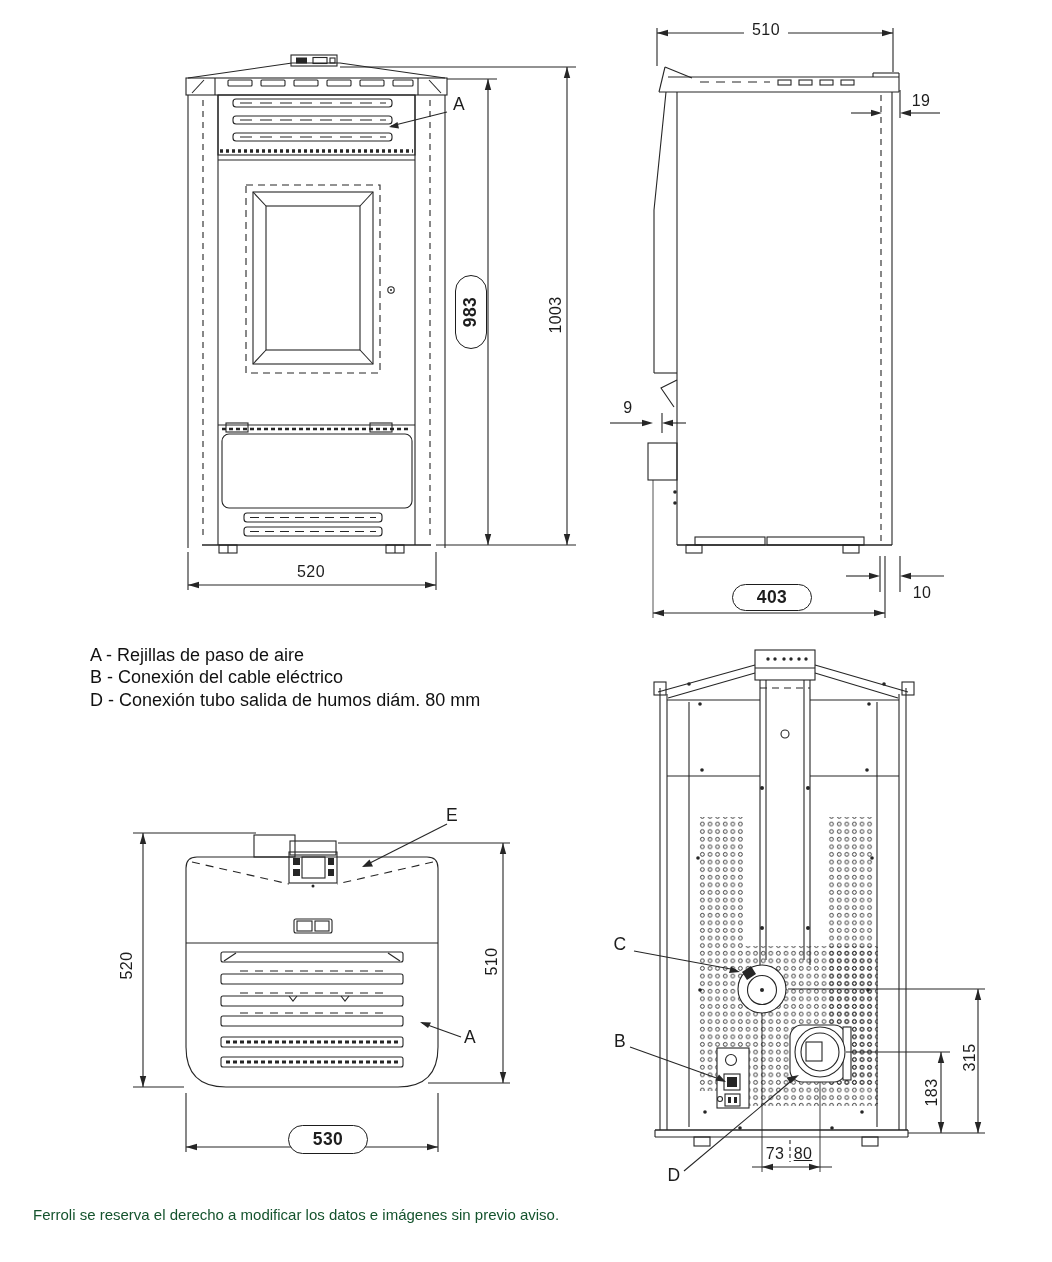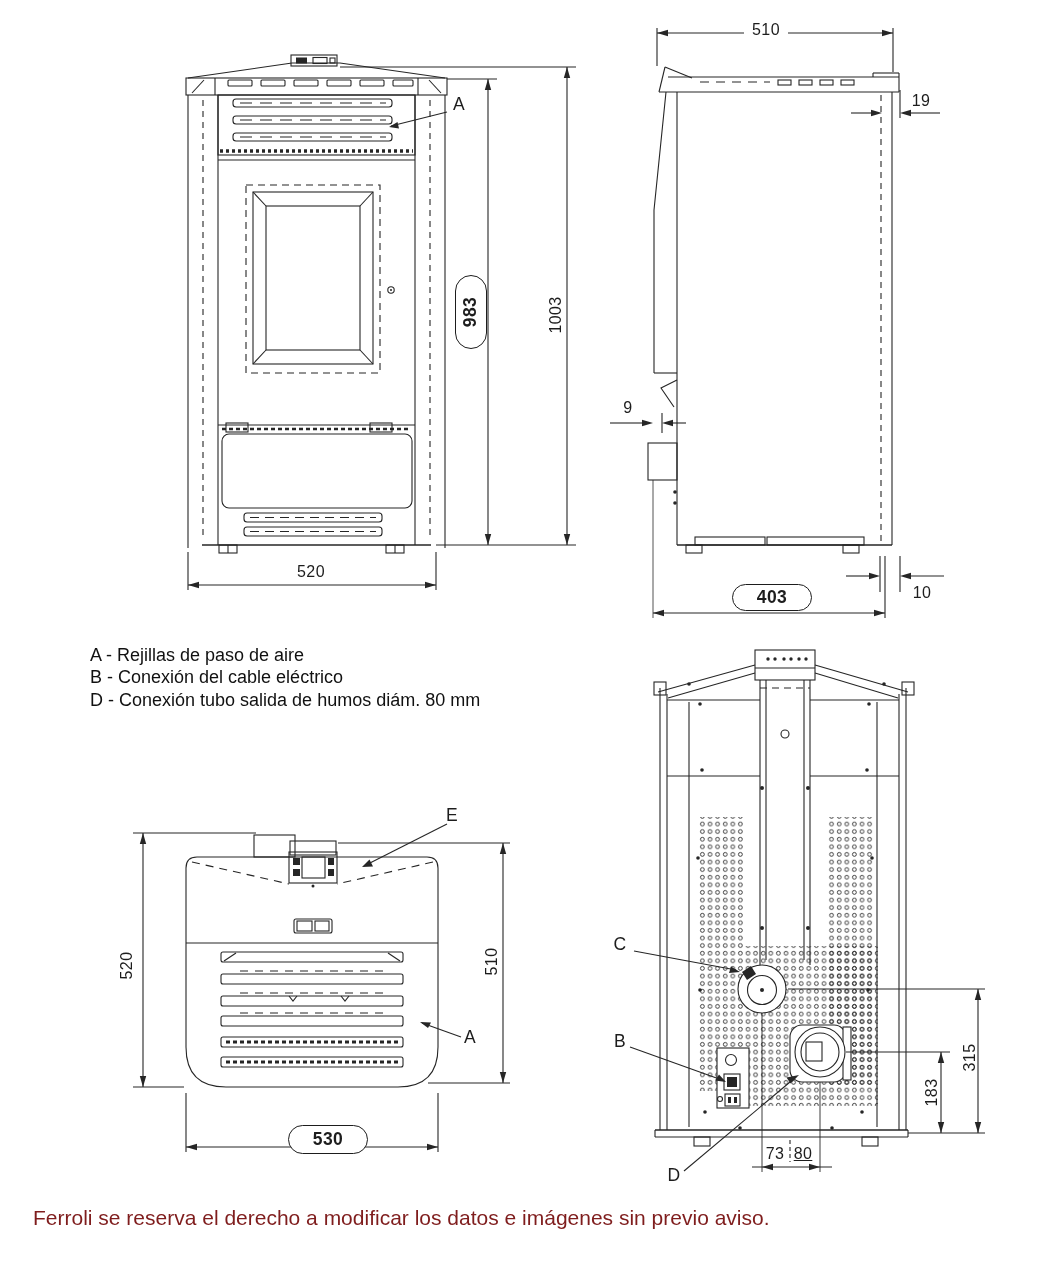--- a/index.html
+++ b/index.html
@@ -7,21 +7,21 @@
         font-family:"Liberation Sans",sans-serif;color:#1d1d1d;}
   #artwork{position:absolute;left:0;top:0;}
   .lbl{position:absolute;display:flex;align-items:center;justify-content:center;
        font-size:16px;letter-spacing:.4px;color:#1d1d1d;line-height:1;background:#fff;}
   .lbl.nobg{background:transparent;}
   .lbl.rot{transform:rotate(-90deg);}
   .lbl.callout{font-size:17.5px;background:transparent;}
   .stadium{border:1.7px solid #1d1d1d;border-radius:20px;font-weight:bold;font-size:17.5px;}
   #legend{position:absolute;left:90px;top:644px;font-size:18px;line-height:22.4px;color:#111;}
   #legend .legend-row{white-space:nowrap;}
-  #footer{position:absolute;left:33px;top:1206px;font-size:21px;color:#7f1d1d;}
+  #footer{position:absolute;left:33px;top:1206px;font-size:15px;color:#14532d;}
 </style>
 </head>
 <body>
 
 <div id="page">
 
 <svg id="artwork" width="1052" height="1262" viewBox="0 0 1052 1262">
   <defs>
     <pattern id="holes" width="7.6" height="7.6" patternUnits="userSpaceOnUse">
       <circle cx="3.2" cy="3.2" r="1.9" fill="none" stroke="#2a2a2a" stroke-width="0.9"></circle>

